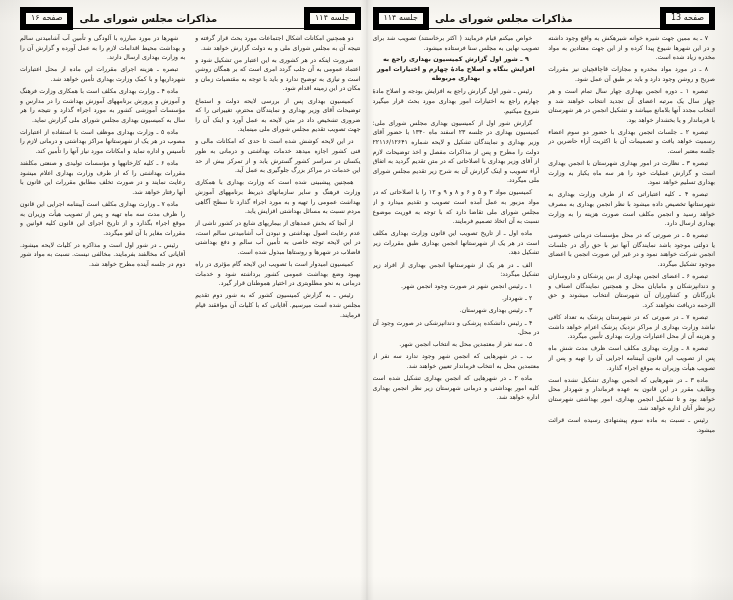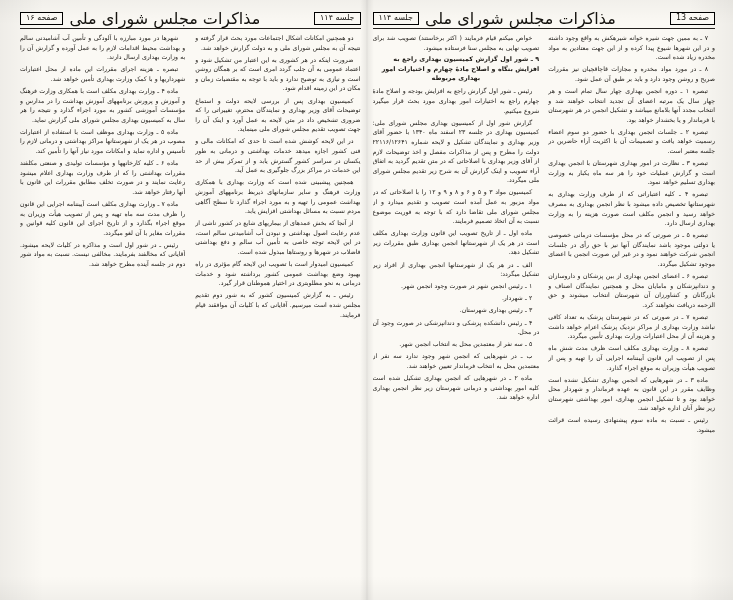--- a/index.html
+++ b/index.html
@@ -72,32 +72,32 @@
     display: flex;
     align-items: center;
     justify-content: space-between;
     font-family: "DejaVu Sans", sans-serif;
     font-size: 8.5px;
     color: #15130f;
     margin-bottom: 2px;
     height: 16px;
   }
   .masthead .cell {
-    border: 1px solid #000000;
+    border: 6px solid #000000;
     padding: 1px 5px 2px 5px;
     line-height: 1;
     font-size: 8px;
     background: #fbf9f4;
     white-space: nowrap;
   }
   .masthead .title {
     flex: 1;
     text-align: left;
-    font-size: 16px;
-    font-weight: normal;
+    font-size: 10px;
+    font-weight: bold;
     letter-spacing: 0.2px;
     padding: 0 6px;
     white-space: nowrap;
   }
   .rule {
     border-top: 1.4px solid #262320;
     margin: 1px 0 4px 0;
   }
 
   
@@ -126,21 +126,20 @@
   }
   p.para.center {
     text-align: center;
     text-align-last: center;
     font-weight: bold;
   }
   p.para.head {
     font-weight: bold;
     font-size: 6.4px;
     margin-top: 3px;
-    text-align: right;
   }
   p.para.indent { text-indent: 7px; }
 </style>
 </head>
 <body>
 
 <div class="page">
   <div class="paper-texture"></div>
 
   <div class="spread">

